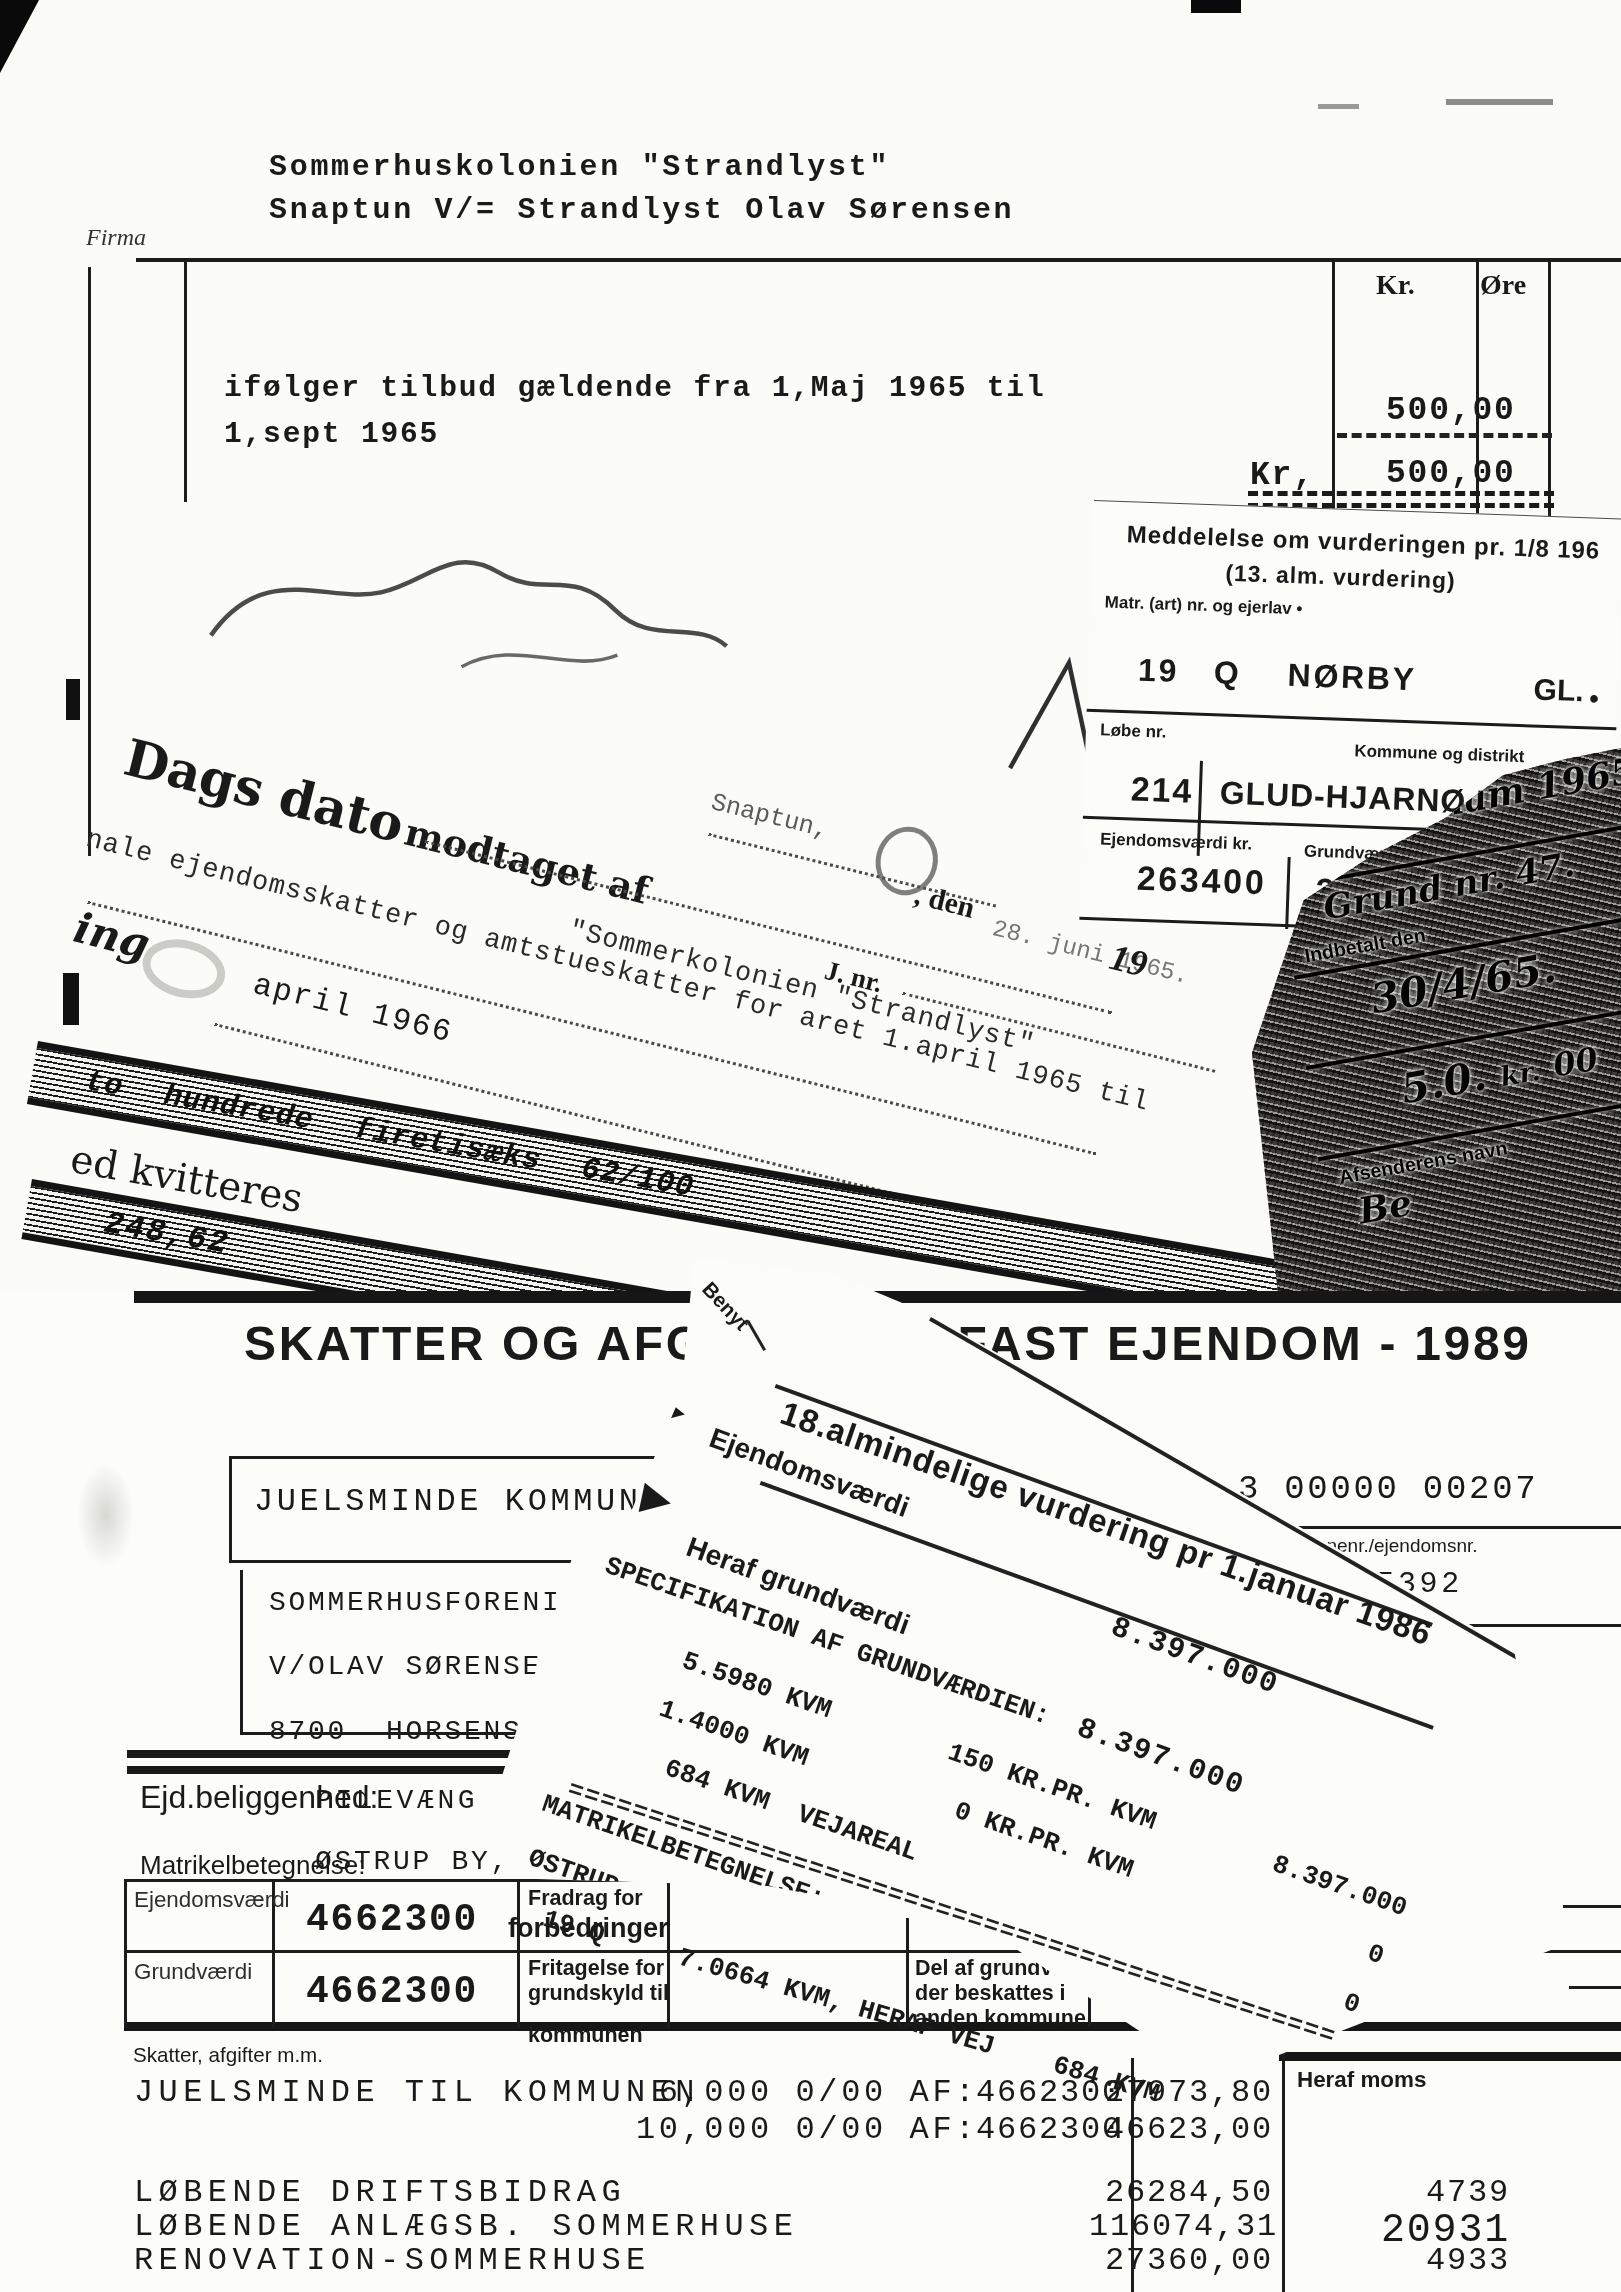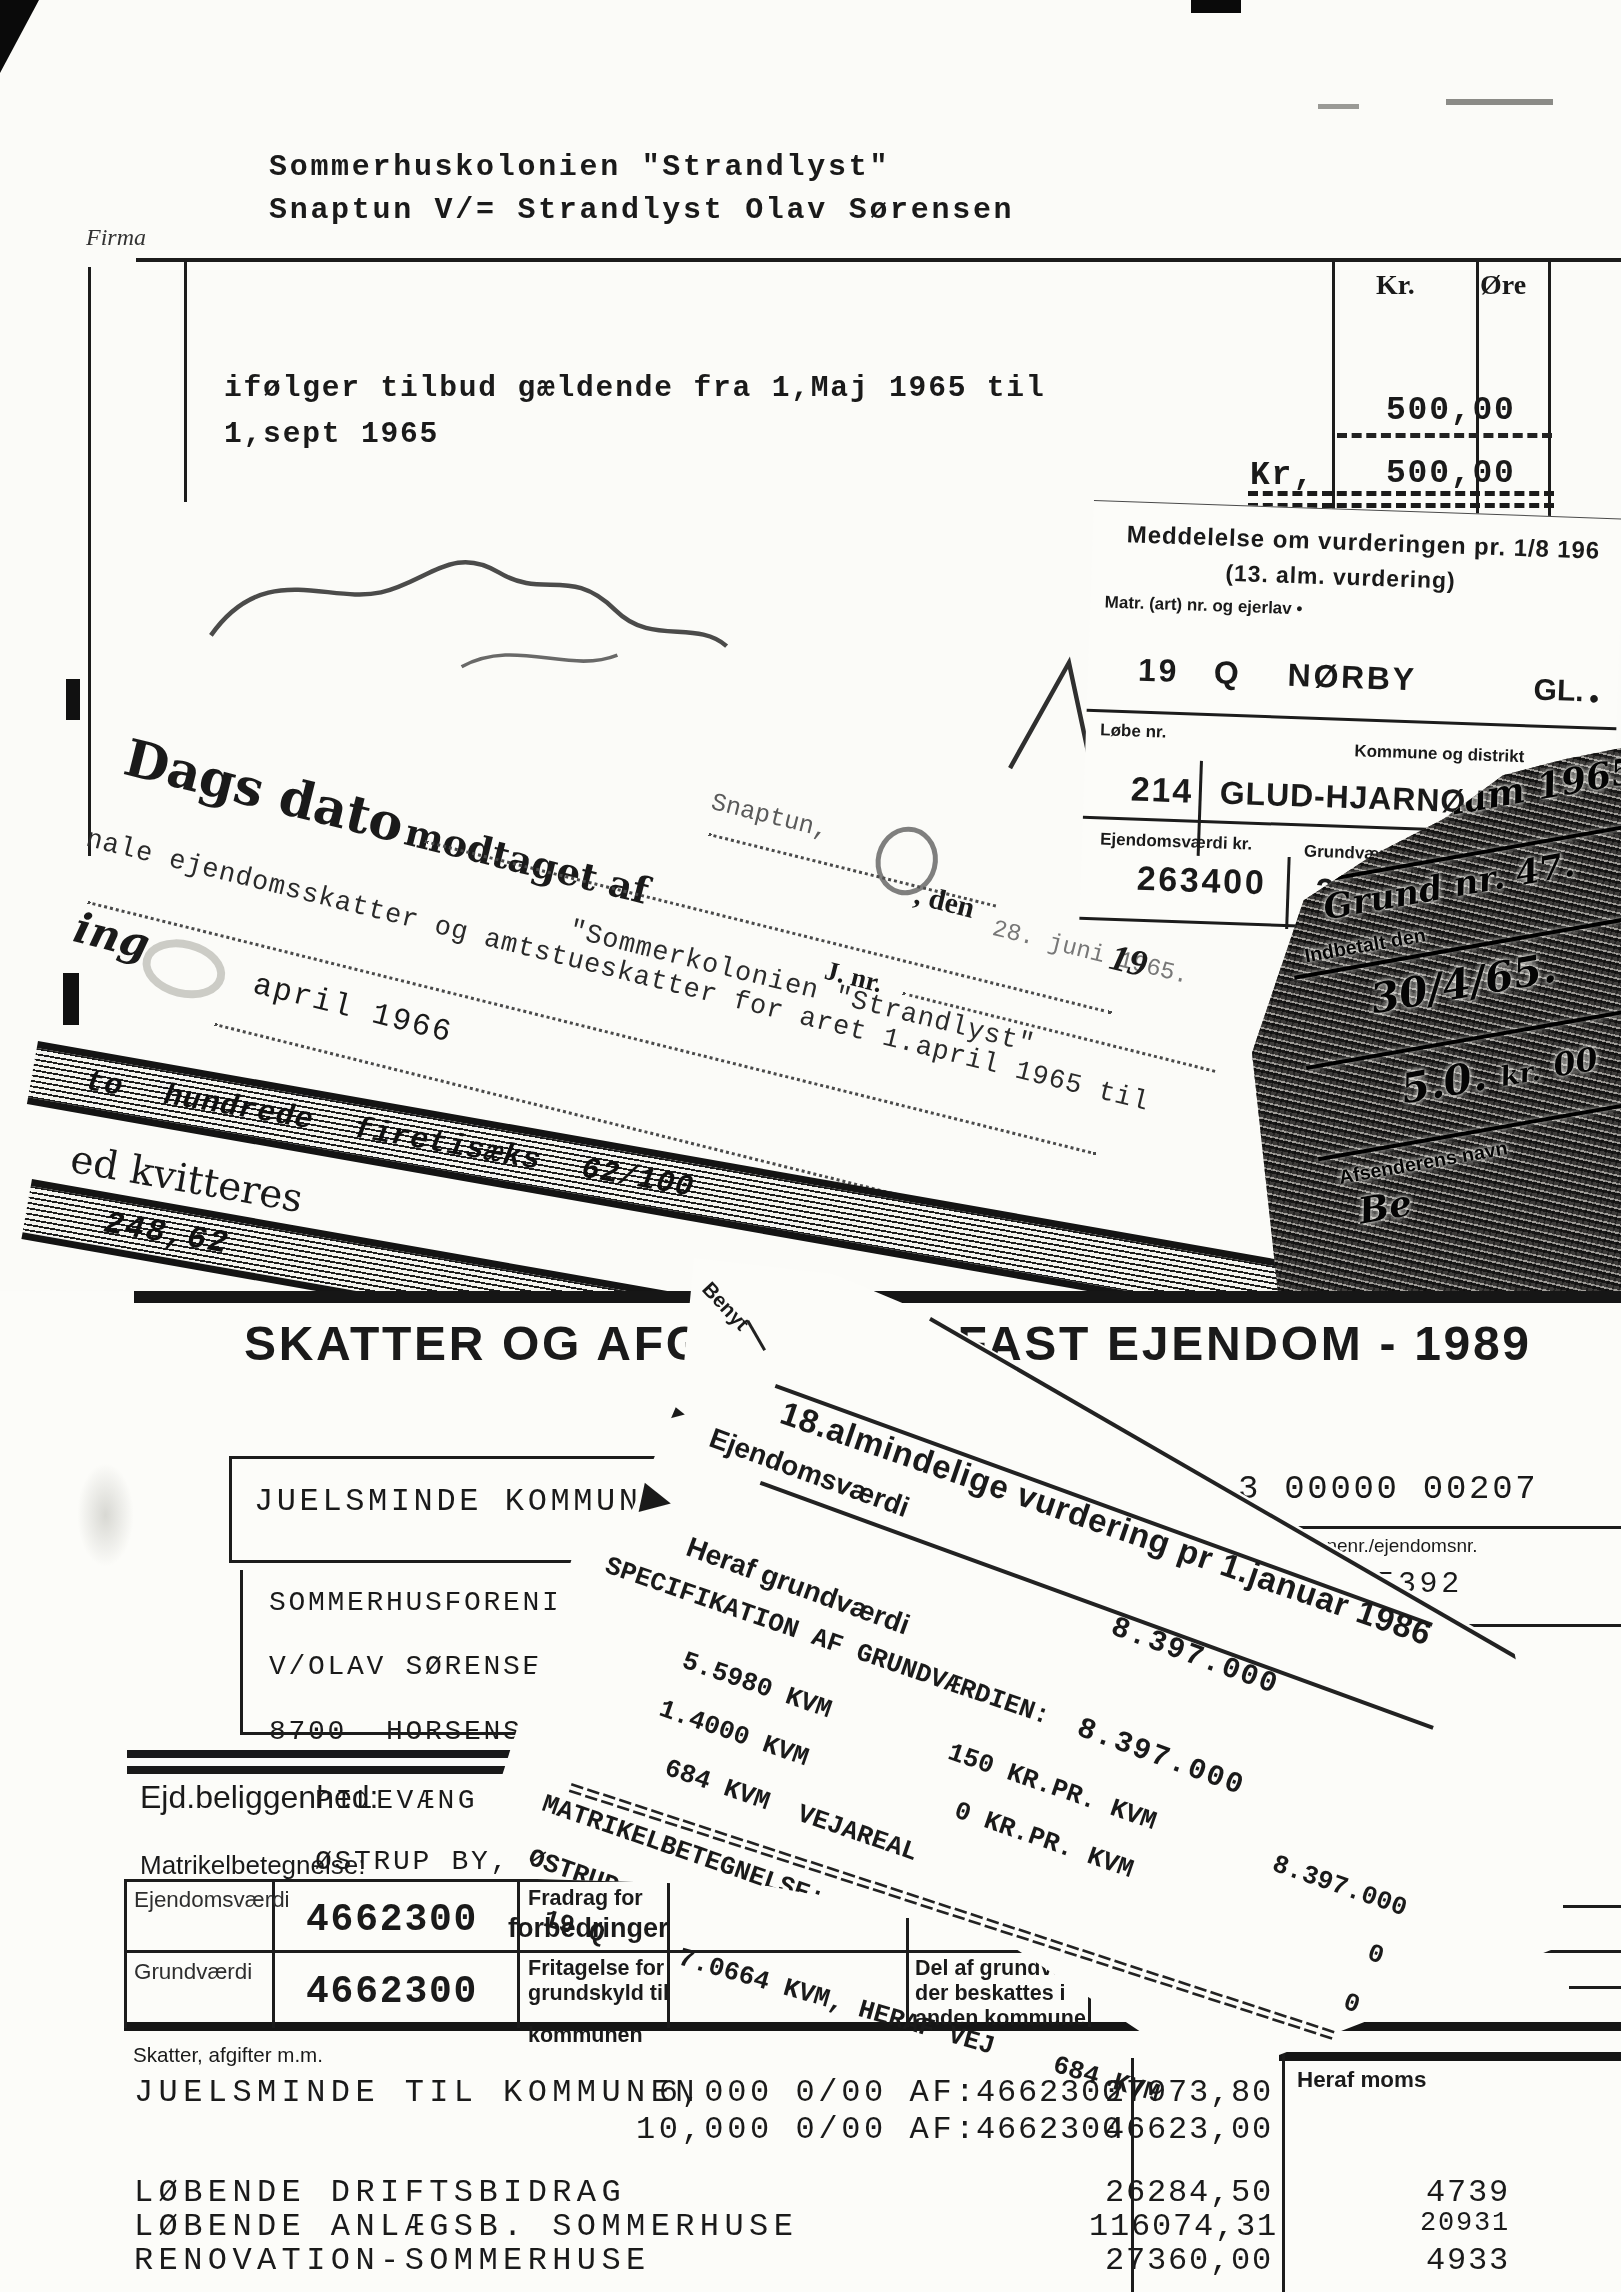--- a/index.html
+++ b/index.html
@@ -210,21 +210,21 @@
     <div class="abs mono" style="left:951px;top:783px;width:172px;text-align:right;font-size:32px;letter-spacing:1.8px;">4662300</div>
     <div class="abs mono" style="left:1089px;top:783px;width:184px;text-align:right;font-size:32px;letter-spacing:1.8px;">27973,80</div>
     <div class="abs mono" style="left:537px;top:820px;width:441px;text-align:right;font-size:32px;letter-spacing:3.6px;">10,000 0/00 AF:</div>
     <div class="abs mono" style="left:951px;top:820px;width:172px;text-align:right;font-size:32px;letter-spacing:1.8px;">4662300</div>
     <div class="abs mono" style="left:1089px;top:820px;width:184px;text-align:right;font-size:32px;letter-spacing:1.8px;">46623,00</div>
     <div class="abs mono" style="left:134px;top:883px;font-size:32px;letter-spacing:5.4px;">LØBENDE DRIFTSBIDRAG</div>
     <div class="abs mono" style="left:1089px;top:883px;width:184px;text-align:right;font-size:32px;letter-spacing:1.8px;">26284,50</div>
     <div class="abs mono" style="left:1317px;top:883px;width:193px;text-align:right;font-size:32px;letter-spacing:1.8px;">4739</div>
     <div class="abs mono" style="left:134px;top:917px;font-size:32px;letter-spacing:5.4px;">LØBENDE ANLÆGSB. SOMMERHUSE</div>
     <div class="abs mono" style="left:1089px;top:917px;width:184px;text-align:right;font-size:32px;letter-spacing:1.8px;">116074,31</div>
-    <div class="abs mono" style="left:1317px;top:917px;width:193px;text-align:right;font-size:27px;letter-spacing:1.8px;">20931</div>
+    <div class="abs mono" style="left:1317px;top:917px;width:193px;text-align:right;font-size:40px;letter-spacing:1.8px;">20931</div>
     <div class="abs mono" style="left:134px;top:951px;font-size:32px;letter-spacing:5.4px;">RENOVATION-SOMMERHUSE</div>
     <div class="abs mono" style="left:1089px;top:951px;width:184px;text-align:right;font-size:32px;letter-spacing:1.8px;">27360,00</div>
     <div class="abs mono" style="left:1317px;top:951px;width:193px;text-align:right;font-size:32px;letter-spacing:1.8px;">4933</div>
 
     <div class="abs vline" style="left:1131px;top:767px;height:235px;"></div>
     <div class="abs" style="left:1279px;top:761px;width:342px;height:9px;background:#161616;"></div>
     <div class="abs vline" style="left:1282px;top:761px;height:240px;"></div>
     <div class="abs b" style="left:1297px;top:776px;font-size:22.4px;">Heraf moms</div>
     <div class="abs hline" style="left:1563px;top:614px;width:58px;"></div>
     <div class="abs hline" style="left:1569px;top:695px;width:52px;"></div>

